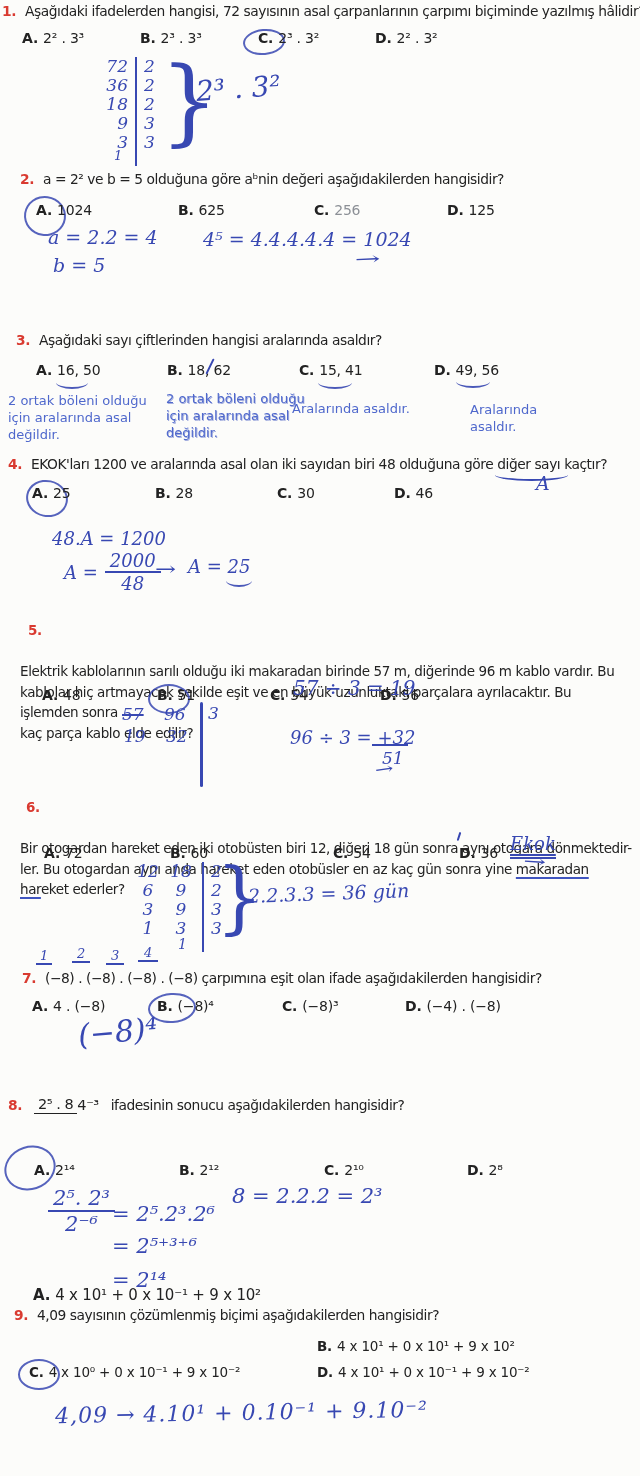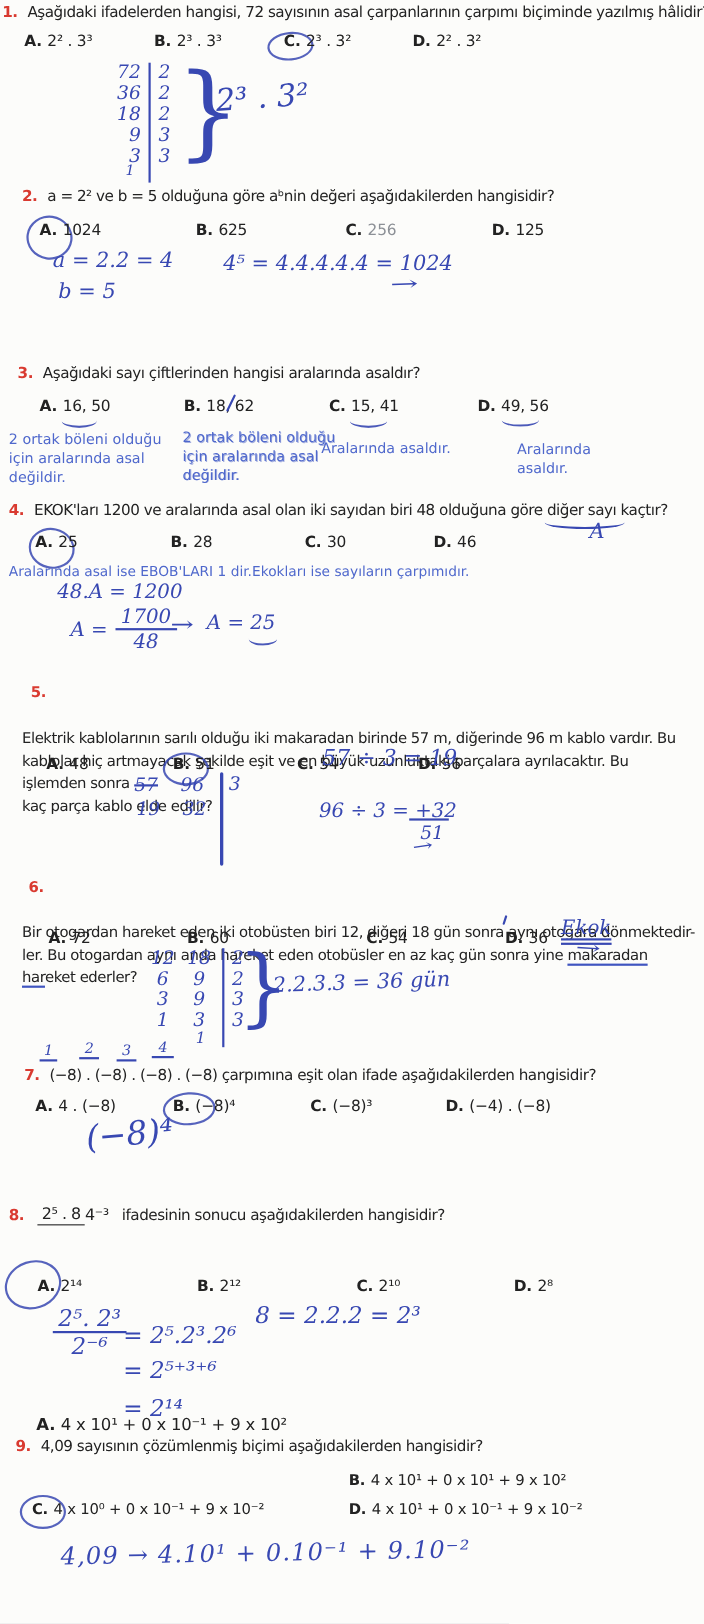--- a/index.html
+++ b/index.html
@@ -112,26 +112,25 @@
   <div class="qhead" style="left:8px;top:456px">
     <b class="qnum">4.</b>
     <span class="qtext"><span>EKOK'ları 1200 ve aralarında asal olan iki sayıdan biri 48 olduğuna göre </span><span class="u-curve">diğer sayı</span><span> kaçtır?</span></span>
   </div>
   <span class="hw" style="left:536px;top:472px;font-size:19px">A</span>
   <div class="circ" style="left:26px;top:480px;width:38px;height:33px;transform:rotate(12deg)"></div>
   <span class="opt" style="left:32px;top:485px"><b>A.</b><span>25</span></span>
   <span class="opt" style="left:155px;top:485px"><b>B.</b><span>28</span></span>
   <span class="opt" style="left:277px;top:485px"><b>C.</b><span>30</span></span>
   <span class="opt" style="left:394px;top:485px"><b>D.</b><span>46</span></span>
-  <div class="tnote" style="left:8px;top:511px;width:620px;font-size:12.5px">Aralarında asal ise EBOB'LARI 1 dir.Ekokları ise sayıların çarpımıdır.</div>
   <span class="hw" style="left:52px;top:528px;font-size:18px">48.A = 1200</span>
   <div class="hwfrac" style="left:64px;top:550px;font-size:18px">
     <span>A =</span>
     <span class="stack">
-      <span class="n">1700</span>
+      <span class="n">2000</span>
       <span>48</span>
     </span>
   </div>
   <span class="hw" style="left:158px;top:558px;font-size:18px;transform:scaleX(1.4)">→</span>
   <span class="hw" style="left:188px;top:556px;font-size:18px">A = 25</span>
   <div class="smile" style="left:226px;top:574px;width:26px"></div>
 
   <div class="qpar" style="left:20px;top:620px">
     <b class="qnum qabs" style="left:8px">5.</b>
     <span>Elektrik kablolarının sarılı olduğu iki makaradan birinde 57 m, diğerinde 96 m kablo vardır. Bu

